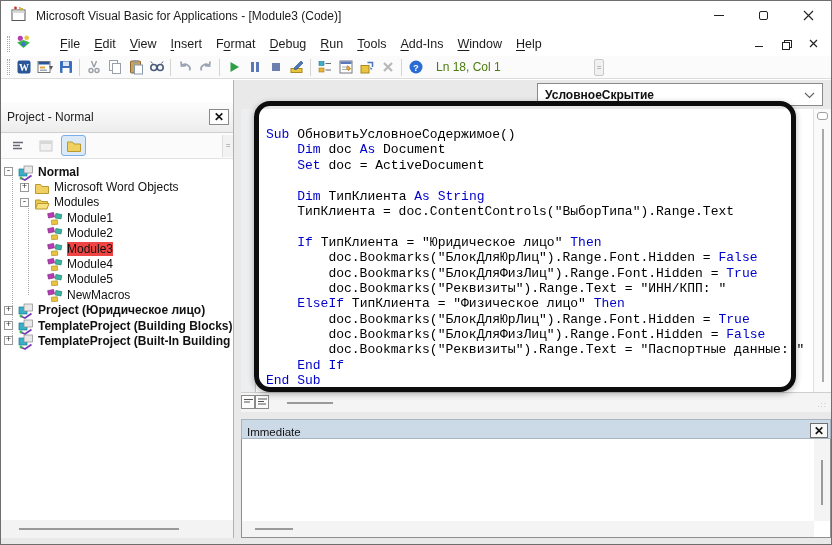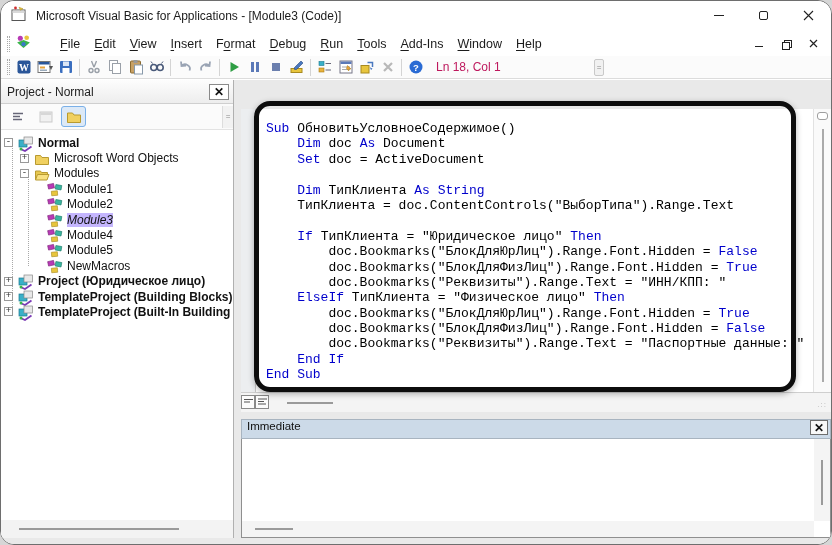--- a/index.html
+++ b/index.html
@@ -1,18 +1,18 @@
 <!DOCTYPE html>
 <html><head>
 <meta charset="utf-8">
 <style>
   * { margin:0; padding:0; box-sizing:border-box; }
   html,body { background:#d6d6d6; font-family:"Liberation Sans", sans-serif; }
   .window { position:relative; width:832px; height:545px; background:#fff;
-            border:1px solid #6e6e6e; border-radius:14px; overflow:hidden; }
+            border:1px solid #6e6e6e; border-radius:0; overflow:hidden; }
 
   
   .titlebar { position:absolute; left:0; top:0; right:0; height:30px; background:#fff;
               display:flex; align-items:center; padding-left:10px; gap:9px; }
   .titlebar .title { font-size:12px; color:#1b1b1b; }
   .win-controls { position:absolute; right:0; top:0; height:29px; display:flex; }
   .win-btn { width:45px; height:29px; display:flex; align-items:center; justify-content:center; }
   .glyph-min { width:10px; height:1px; background:#222; }
   .glyph-max { width:9px; height:9px; border:1px solid #222; border-radius:2px; }
   .glyph-close svg { display:block; }
@@ -30,84 +30,84 @@
   .mdi-restore { position:relative; width:8px; height:8px; }
   .mdi-restore:before { content:""; position:absolute; left:2px; top:0; width:6px; height:6px; border:1px solid #222; }
   .mdi-restore:after  { content:""; position:absolute; left:0; top:2px; width:6px; height:6px; border:1px solid #222; background:#fff; }
 
   
   .toolbar { position:absolute; left:0; top:55px; right:0; height:23px; background:#fbfbfb;
              border-bottom:1px solid #dcdcdc; display:flex; align-items:center; padding-left:3px; }
   .tb-btn { width:21px; height:20px; display:flex; align-items:center; justify-content:center; border-radius:3px; }
   .tb-sep { width:1px; height:17px; background:#d4d4d4; margin:0 3px; }
   .tb-dd { font-size:8px; color:#555; margin-left:-3px; }
-  .ln-indicator { margin-left:10px; font-size:12px; color:#be185d; width:158px; }
+  .ln-indicator { margin-left:10px; font-size:12px; color:#4d7c0f; width:158px; }
   .tb-handle { width:10px; height:17px; background:#f1f1f1; border:1px solid #c9c9c9; border-radius:2px;
                font-size:8px; color:#8a8a8a; display:flex; align-items:center; justify-content:center; }
 
   
   .workspace { position:absolute; left:0; top:79px; right:0; bottom:0; background:#e9e9e9; }
 
   
   .project-panel { position:absolute; left:0; top:0; width:233px; height:458px; background:#fff;
                    border-right:1px solid #b0b0b0; }
-  .pp-header { height:24px; background:linear-gradient(#fdfdfd,#ededed); border-bottom:1px solid #cfcfcf;
-               display:flex; align-items:center; padding:0 4px 0 6px; }
+  .pp-header { height:31px; background:linear-gradient(#fdfdfd,#ededed); border-bottom:1px solid #cfcfcf;
+               display:flex; align-items:center; padding:0 4px 0 6px;margin-top:22px; }
   .pp-title { font-size:12px; color:#222; }
   .pp-close { margin-left:auto; width:20px; height:16px; background:#fff; border:1px solid #8a8a8a;
               display:flex; align-items:center; justify-content:center; font-size:12px; font-weight:bold; color:#111; line-height:1; }
   .pp-toolbar { height:26px; background:#fbfbfb; border-bottom:1px solid #e3e3e3; display:flex; align-items:center; padding-left:4px; gap:3px; }
   .pp-tb-btn { width:25px; height:21px; display:flex; align-items:center; justify-content:center; border-radius:3px; }
   .pp-tb-btn.selected { background:#dce9f7; border:1px solid #7ab0e8; }
   .pp-overflow { margin-left:auto; width:11px; height:22px; background:#f2f2f2; border-left:1px solid #ddd;
                  font-size:8px; color:#8a8a8a; display:flex; align-items:center; justify-content:center; }
   .pp-tree { position:relative; padding-top:5px; font-size:12px; color:#111; height:372px; overflow:hidden; }
   .tree-row { height:15.4px; display:flex; align-items:center; position:relative; }
   .tree-row .expand { width:9px; height:9px; border:1px solid #999; background:#fff; font-size:9px; line-height:7px;
                       text-align:center; color:#333; flex:none; margin-right:5px; font-family:"Liberation Mono",monospace; }
   .tree-row .t-icon { width:16px; height:14px; flex:none; margin-right:4px; }
   .tree-row .t-label { white-space:nowrap; }
   .tree-row.bold .t-label { font-weight:bold; }
-  .tree-row.selected .t-label { background:#c4b5fd;font-style:italic; }
+  .tree-row.selected .t-label { background:#ef4444; }
   .tree-line { position:absolute; border-left:1px dotted #a8a8a8; width:0; }
   .pp-hscroll { position:absolute; left:0; bottom:0; height:18px; width:232px; background:#f3f3f3; }
   .pp-hscroll .thumb { position:absolute; left:18px; top:8px; width:160px; height:2px; background:#9a9a9a; }
 
   
   .code-region { position:absolute; left:240px; top:0; right:0; height:458px; }
   .combo { position:absolute; top:3px; height:23px; background:#fff; border:1px solid #8a8a8a;
            display:flex; align-items:center; padding:0 7px; font-size:12px; font-weight:bold; color:#111; }
   .combo .chev { margin-left:auto; }
   .combo-object { left:5px; width:283px; }
   .combo-procedure { left:296px; width:286px; }
 
   .code-window { position:absolute; left:0; top:29px; right:0; height:283px; background:#fff; }
   .margin-bar { position:absolute; left:0; top:0; bottom:0; width:15px; background:#eceef0; border-right:1px solid #c6c6c6; }
   .code-text { position:absolute; left:16px; top:0; right:18px; bottom:0; background:#fff; overflow:hidden;
-               padding:12px 0 0 9px; font-family:"Liberation Mono", monospace; font-size:13px; line-height:15.4px;
+               padding:18px 0 0 9px; font-family:"Liberation Mono", monospace; font-size:13px; line-height:15.4px;
                white-space:pre; color:#000; }
   .code-line { height:15.4px; }
   .code-text .kw { color:#0000cc; }
   .code-vscroll { position:absolute; right:0; top:0; bottom:0; width:18px; background:#fafafa; border-left:1px solid #e2e2e2; }
   .code-vscroll .thumb { position:absolute; left:3px; top:3px; width:11px; height:8px; background:#fff; border:1px solid #9e9e9e; border-radius:3px; }
   .code-vscroll .rail { position:absolute; left:8px; top:20px; bottom:10px; width:2px; background:#aaa; }
 
   .code-bottom { position:absolute; left:0; top:312px; right:0; height:20px; background:#f4f4f4; border-top:1px solid #cfcfcf; }
   .proc-btn { position:absolute; top:2px; width:14px; height:14px; background:#fcfcfc; border:1px solid #8a8a8a;
               display:flex; align-items:center; justify-content:center; }
   .proc-btn svg { display:block; }
   .code-hscroll-thumb { position:absolute; left:46px; top:9px; width:46px; height:2px; background:#9a9a9a; }
   .size-dots { position:absolute; right:4px; top:7px; font-size:8px; color:#b5b5b5; letter-spacing:1px; }
 
   .annotation { position:absolute; left:13px; top:21px; width:542px; height:291px; border:5px solid #0d0d0d;
                 border-radius:16px; pointer-events:none; z-index:6; box-shadow:0 2px 6px rgba(0,0,0,0.30); }
 
   
   .immediate { position:absolute; left:0; top:339px; right:0; height:119px; }
-  .imm-header { height:20px; background:#ccdae8; border:1px solid #a8b4c0; display:flex; align-items:flex-start; padding:0 2px 0 5px; }
+  .imm-header { height:20px; background:#ccdae8; border:1px solid #a8b4c0; display:flex; align-items:flex-end; padding:0 2px 0 5px; }
   .imm-title { font-size:11.5px; color:#111; }
   .imm-close { margin-left:auto; width:18px; height:15px; background:#f8f8f8; border:1px solid #6e6e6e;
                display:flex; align-items:center; justify-content:center; font-size:12px; font-weight:bold; color:#111; line-height:1; }
   .imm-body { position:absolute; left:0; top:20px; right:0; bottom:0; background:#fff; border:1px solid #8f8f8f; border-top:none; }
   .imm-vscroll { position:absolute; right:0; top:0; bottom:16px; width:16px; background:#f4f4f4; }
   .imm-vscroll .thumb { position:absolute; left:7px; top:25%; height:55%; width:2px; background:#9a9a9a; }
   .imm-hscroll { position:absolute; left:0; right:16px; bottom:0; height:16px; background:#f4f4f4; }
   .imm-hscroll .thumb { position:absolute; left:13px; top:7px; width:38px; height:2px; background:#9a9a9a; }
 </style>
 </head>
@@ -482,20 +482,28 @@
               </svg></span>
             <span class="t-label">TemplateProject (Built-In Building</span>
           </div>
         </div>
       <div class="pp-hscroll">
           <div class="thumb"></div>
         </div>
     </div>
 
     <div class="code-region">
+      <div class="combo combo-procedure">
+        <span>УсловноеСкрытие</span>
+        <span class="chev">
+          <svg width="11" height="7" viewBox="0 0 11 7">
+              <path d="M1 1 L5.5 5.5 L10 1" stroke="#666" stroke-width="1.2" fill="none"></path>
+            </svg>
+        </span>
+      </div>
 
       <div class="code-window">
         <div class="margin-bar"></div>
         <div class="code-text" id="code-text"><div class="code-line"><span class="kw" style="color: rgb(0, 0, 204);">Sub </span><span>ОбновитьУсловноеСодержимое()</span></div><div class="code-line"><span>    </span><span class="kw" style="color: rgb(0, 0, 204);">Dim</span><span> doc </span><span class="kw" style="color: rgb(0, 0, 204);">As</span><span> Document</span></div><div class="code-line"><span>    </span><span class="kw" style="color: rgb(0, 0, 204);">Set</span><span> doc = ActiveDocument</span></div><div class="code-line">&nbsp;</div><div class="code-line"><span>    </span><span class="kw" style="color: rgb(0, 0, 204);">Dim</span><span> ТипКлиента </span><span class="kw" style="color: rgb(0, 0, 204);">As</span><span> </span><span class="kw" style="color: rgb(0, 0, 204);">String</span></div><div class="code-line"><span>    ТипКлиента = doc.ContentControls("ВыборТипа").Range.Text</span></div><div class="code-line">&nbsp;</div><div class="code-line"><span>    </span><span class="kw" style="color: rgb(0, 0, 204);">If</span><span> ТипКлиента = "Юридическое лицо" </span><span class="kw" style="color: rgb(0, 0, 204);">Then</span></div><div class="code-line"><span>        doc.Bookmarks("БлокДляЮрЛиц").Range.Font.Hidden = </span><span class="kw" style="color: rgb(0, 0, 204);">False</span></div><div class="code-line"><span>        doc.Bookmarks("БлокДляФизЛиц").Range.Font.Hidden = </span><span class="kw" style="color: rgb(0, 0, 204);">True</span></div><div class="code-line"><span>        doc.Bookmarks("Реквизиты").Range.Text = "ИНН/КПП: "</span></div><div class="code-line"><span>    </span><span class="kw" style="color: rgb(0, 0, 204);">ElseIf</span><span> ТипКлиента = "Физическое лицо" </span><span class="kw" style="color: rgb(0, 0, 204);">Then</span></div><div class="code-line"><span>        doc.Bookmarks("БлокДляЮрЛиц").Range.Font.Hidden = </span><span class="kw" style="color: rgb(0, 0, 204);">True</span></div><div class="code-line"><span>        doc.Bookmarks("БлокДляФизЛиц").Range.Font.Hidden = </span><span class="kw" style="color: rgb(0, 0, 204);">False</span></div><div class="code-line"><span>        doc.Bookmarks("Реквизиты").Range.Text = "Паспортные данные: "</span></div><div class="code-line"><span>    </span><span class="kw" style="color: rgb(0, 0, 204);">End If</span></div><div class="code-line"><span class="kw" style="color: rgb(0, 0, 204);">End Sub</span></div></div>
         <div class="code-vscroll">
           <div class="thumb"></div>
             <div class="rail"></div>
         </div>
       </div>
 

